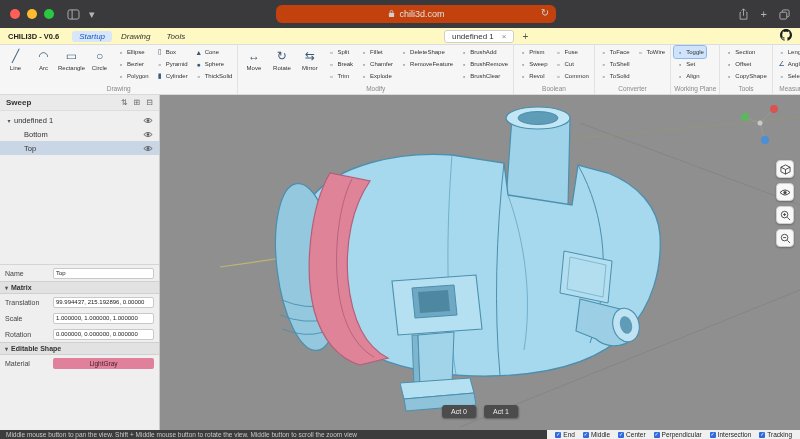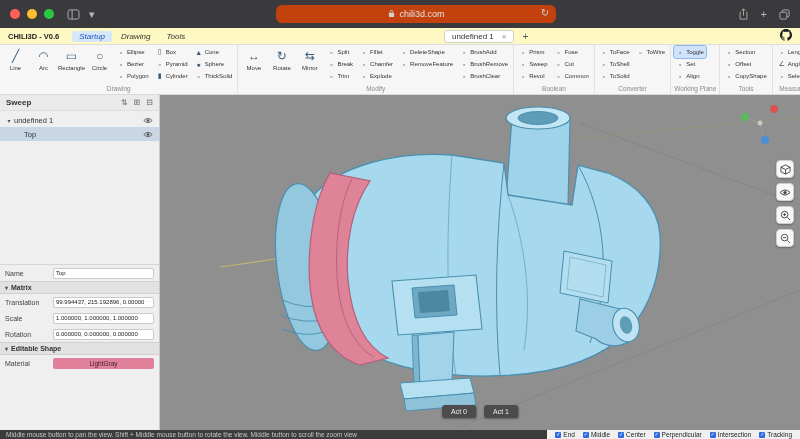--- a/index.html
+++ b/index.html
@@ -408,20 +408,30 @@
             <div class="tree-row" style="padding-left: 4px;">
               <span class="caret">▾</span>
               <span class="tree-label">undefined 1</span>
               <span class="eye">
                 <svg width="10" height="7" viewBox="0 0 12 8">
                   <path d="M1,4 Q6,-1 11,4 Q6,9 1,4 Z" fill="none" stroke="#555"></path>
                   <circle cx="6" cy="4" r="1.6" fill="#555"></circle>
                 </svg>
               </span>
             </div>
+            <div class="tree-row" style="padding-left: 14px;">
+              <span class="caret"></span>
+              <span class="tree-label">Bottom</span>
+              <span class="eye">
+                <svg width="10" height="7" viewBox="0 0 12 8">
+                  <path d="M1,4 Q6,-1 11,4 Q6,9 1,4 Z" fill="none" stroke="#555"></path>
+                  <circle cx="6" cy="4" r="1.6" fill="#555"></circle>
+                </svg>
+              </span>
+            </div>
             <div class="tree-row selected" style="padding-left: 14px;">
               <span class="caret"></span>
               <span class="tree-label">Top</span>
               <span class="eye">
                 <svg width="10" height="7" viewBox="0 0 12 8">
                   <path d="M1,4 Q6,-1 11,4 Q6,9 1,4 Z" fill="none" stroke="#555"></path>
                   <circle cx="6" cy="4" r="1.6" fill="#555"></circle>
                 </svg>
               </span>
             </div>

